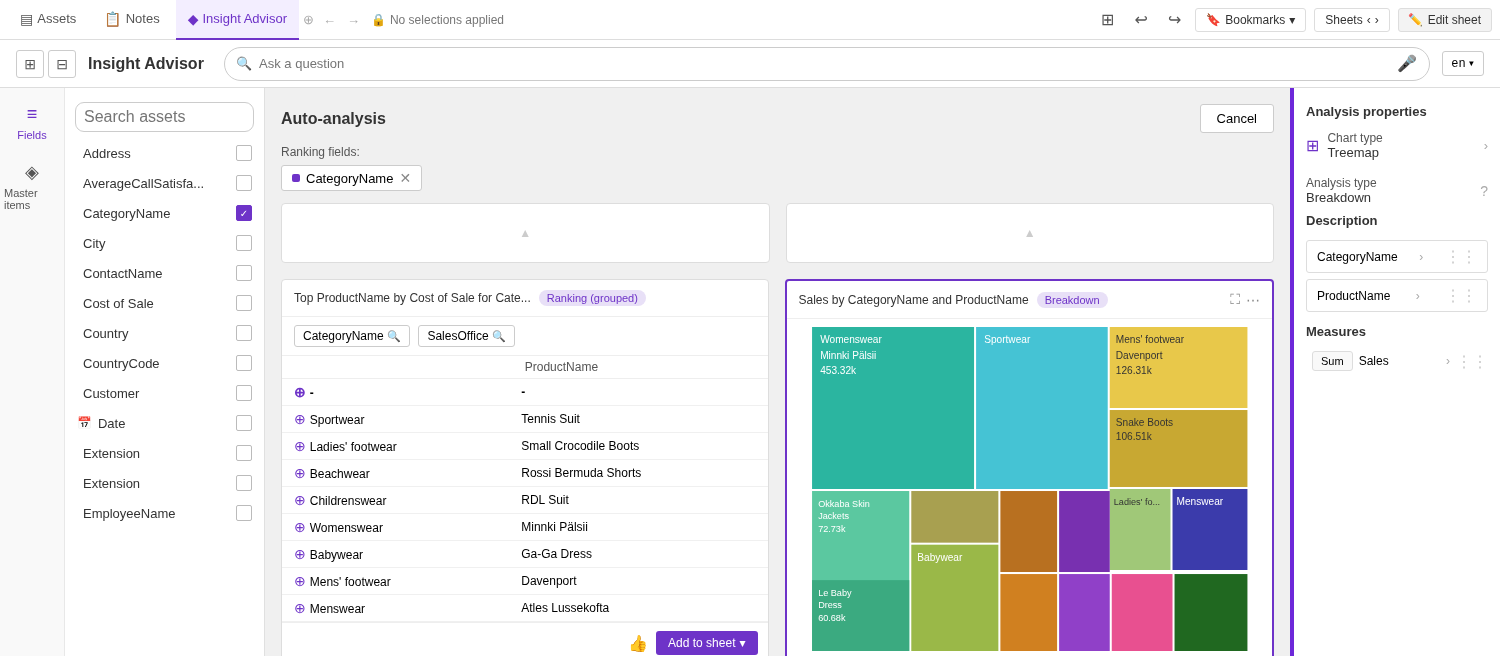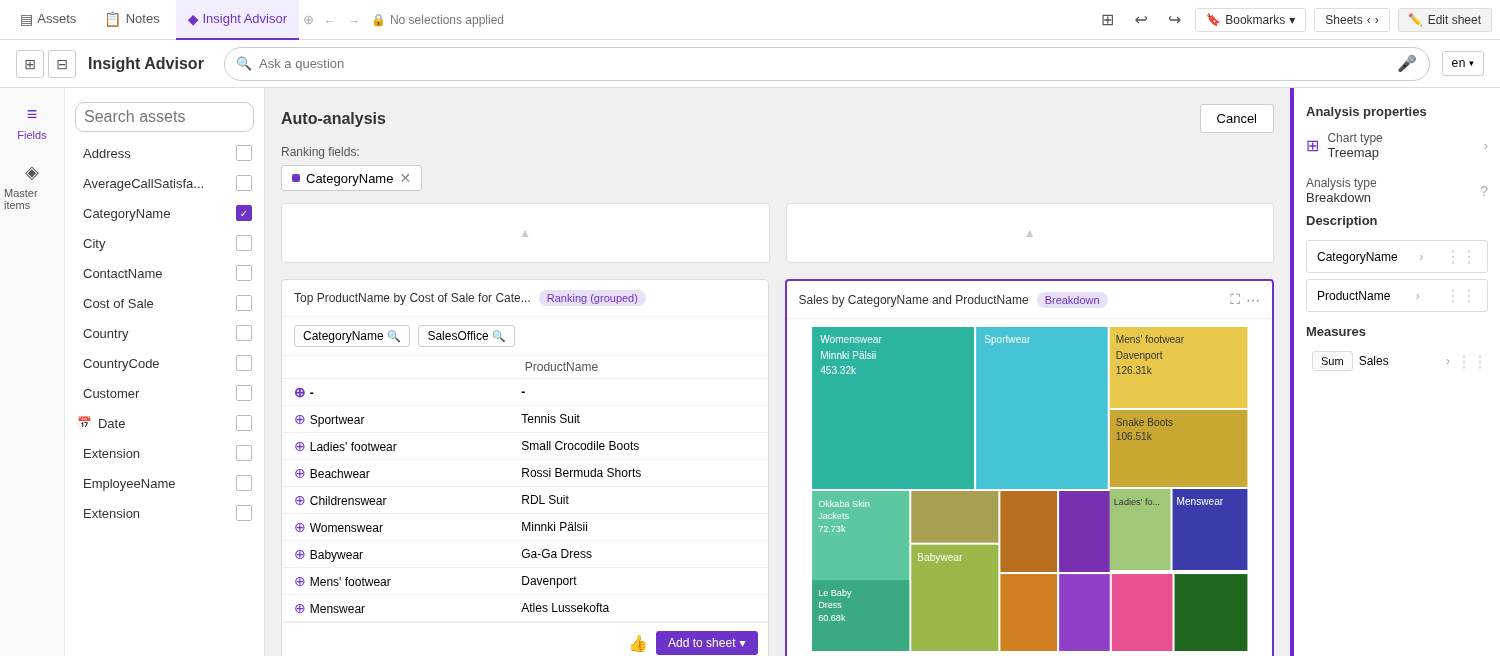--- a/index.html
+++ b/index.html
@@ -258,26 +258,26 @@
                 <span>Date</span>
                 <div class="field-checkbox"></div>
               </div>
               <div class="field-item">
                 <span class="field-icon"></span>
                 <span>Extension</span>
                 <div class="field-checkbox"></div>
               </div>
               <div class="field-item">
                 <span class="field-icon"></span>
+                <span>Extension</span>
+                <div class="field-checkbox"></div>
+              </div>
+              <div class="field-item">
+                <span class="field-icon"></span>
                 <span>EmployeeName</span>
-                <div class="field-checkbox"></div>
-              </div>
-              <div class="field-item">
-                <span class="field-icon"></span>
-                <span>Extension</span>
                 <div class="field-checkbox"></div>
               </div>
             </div>
         </div>
       </div>
     </div>
   </div>
 
   <div class="center">
     <div class="analysis-header">

